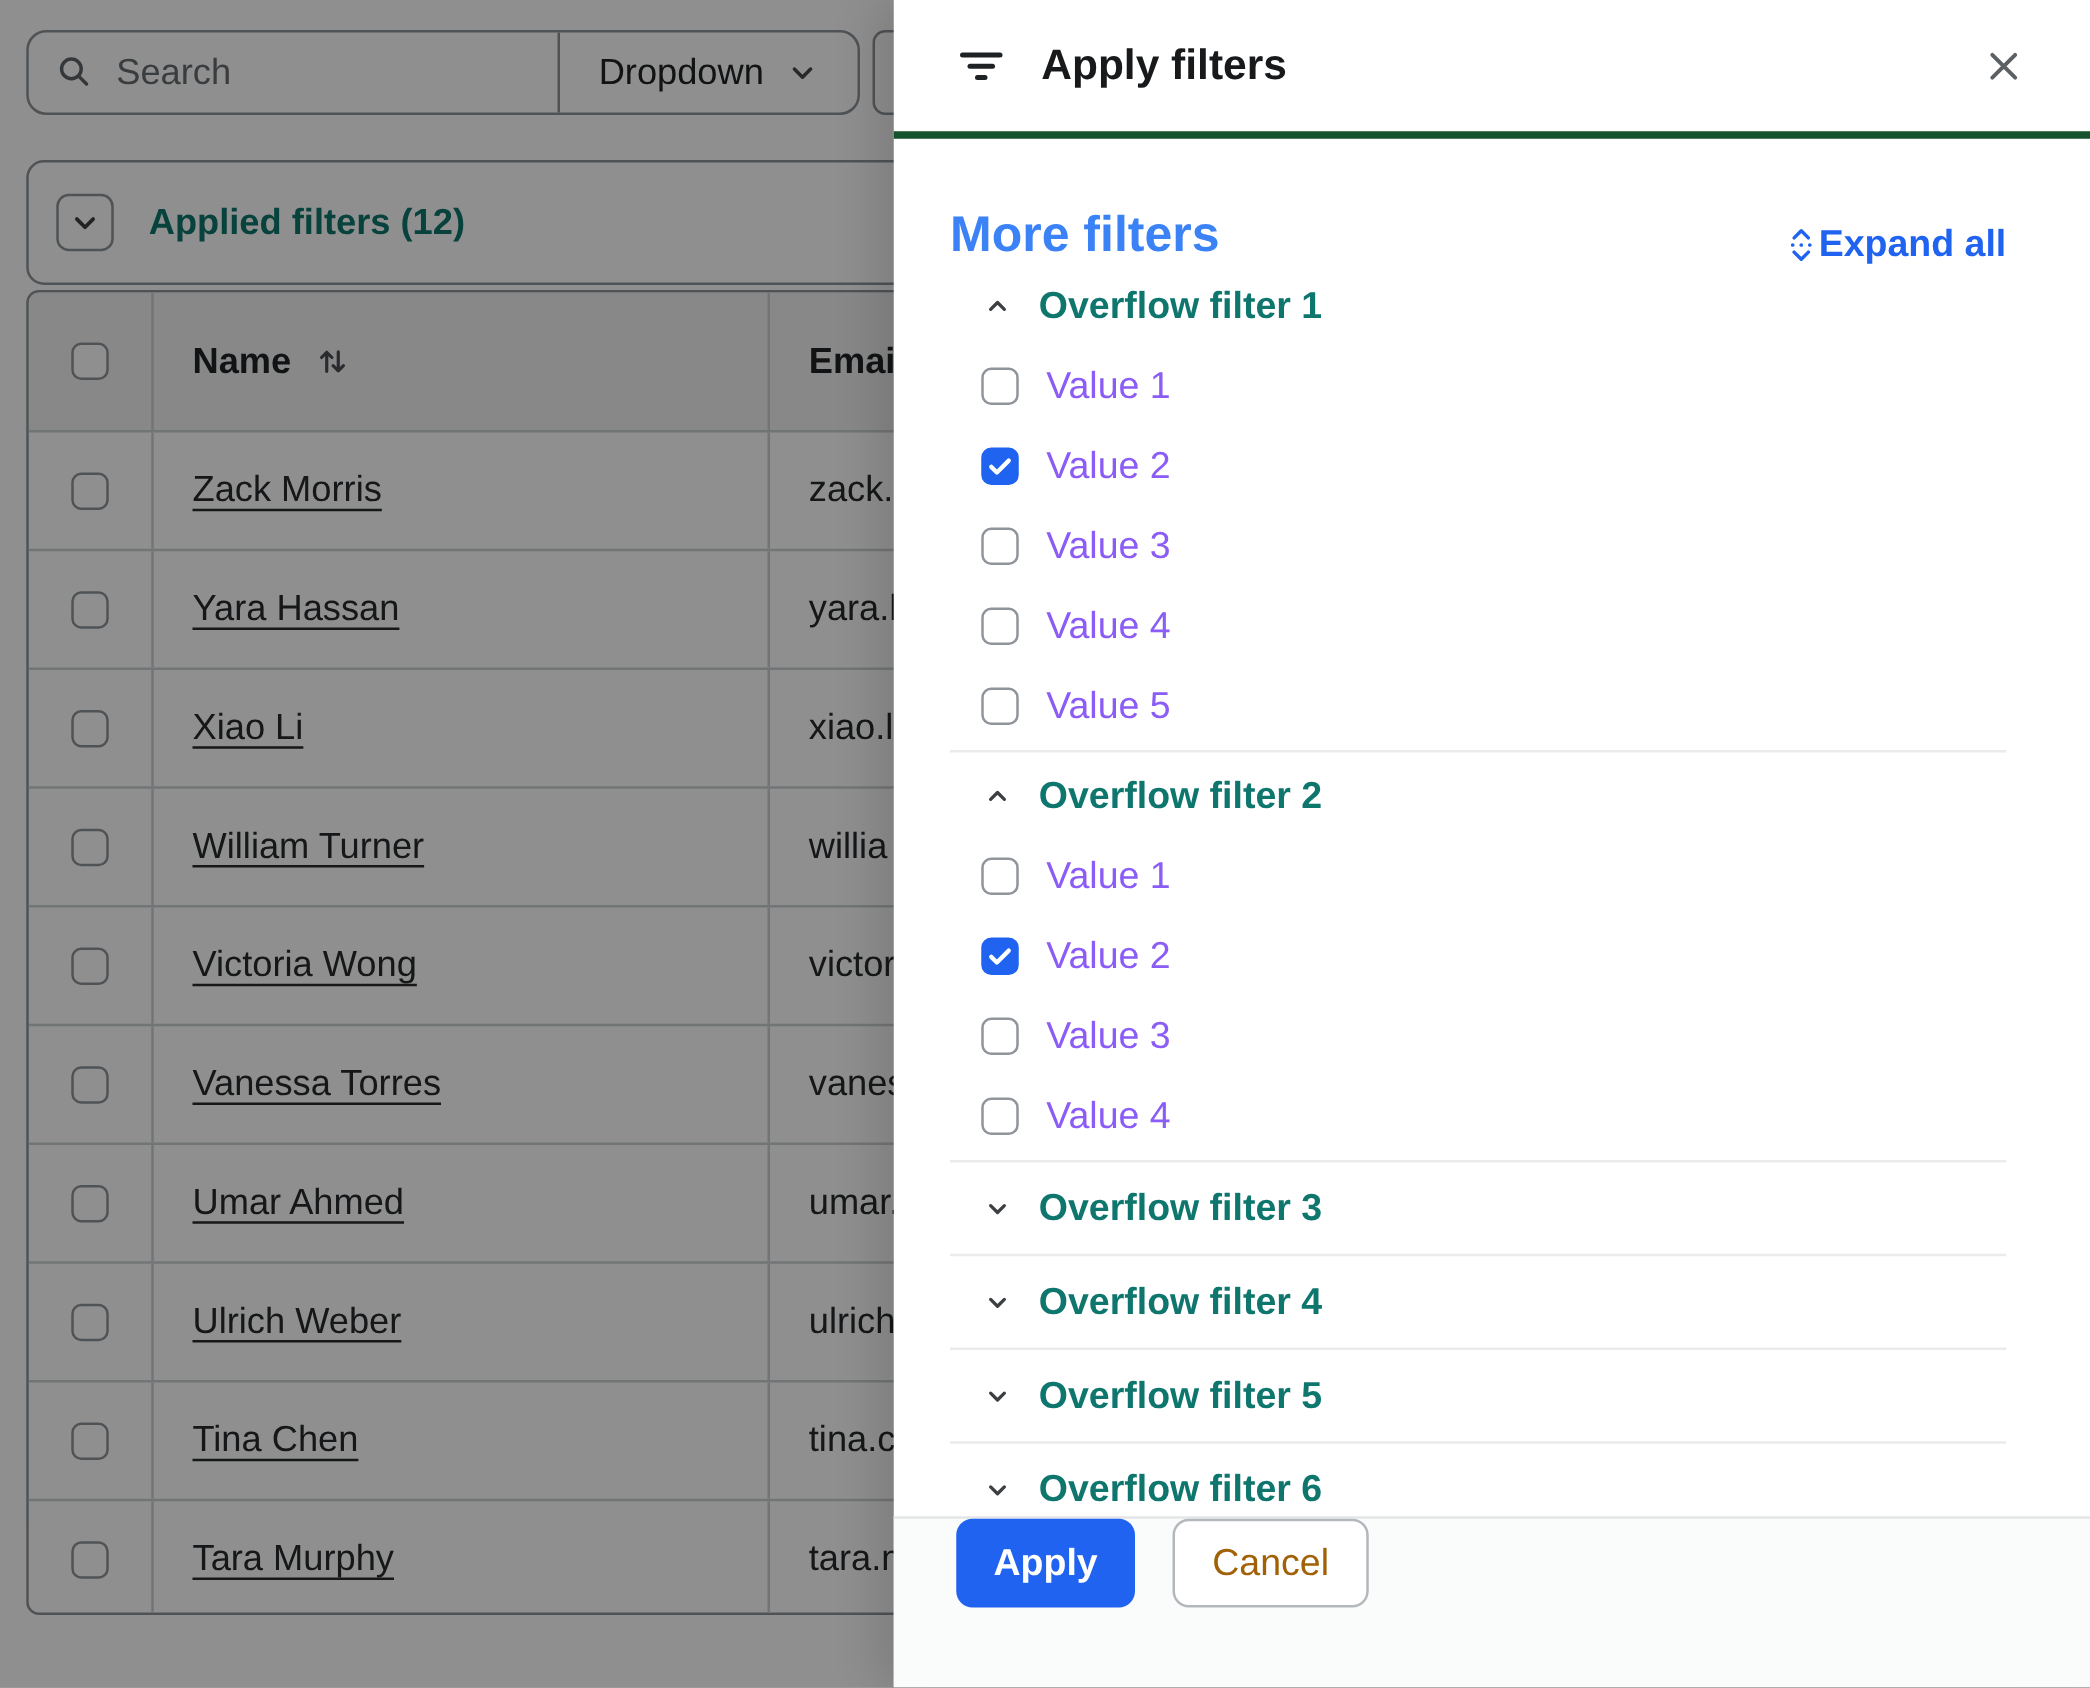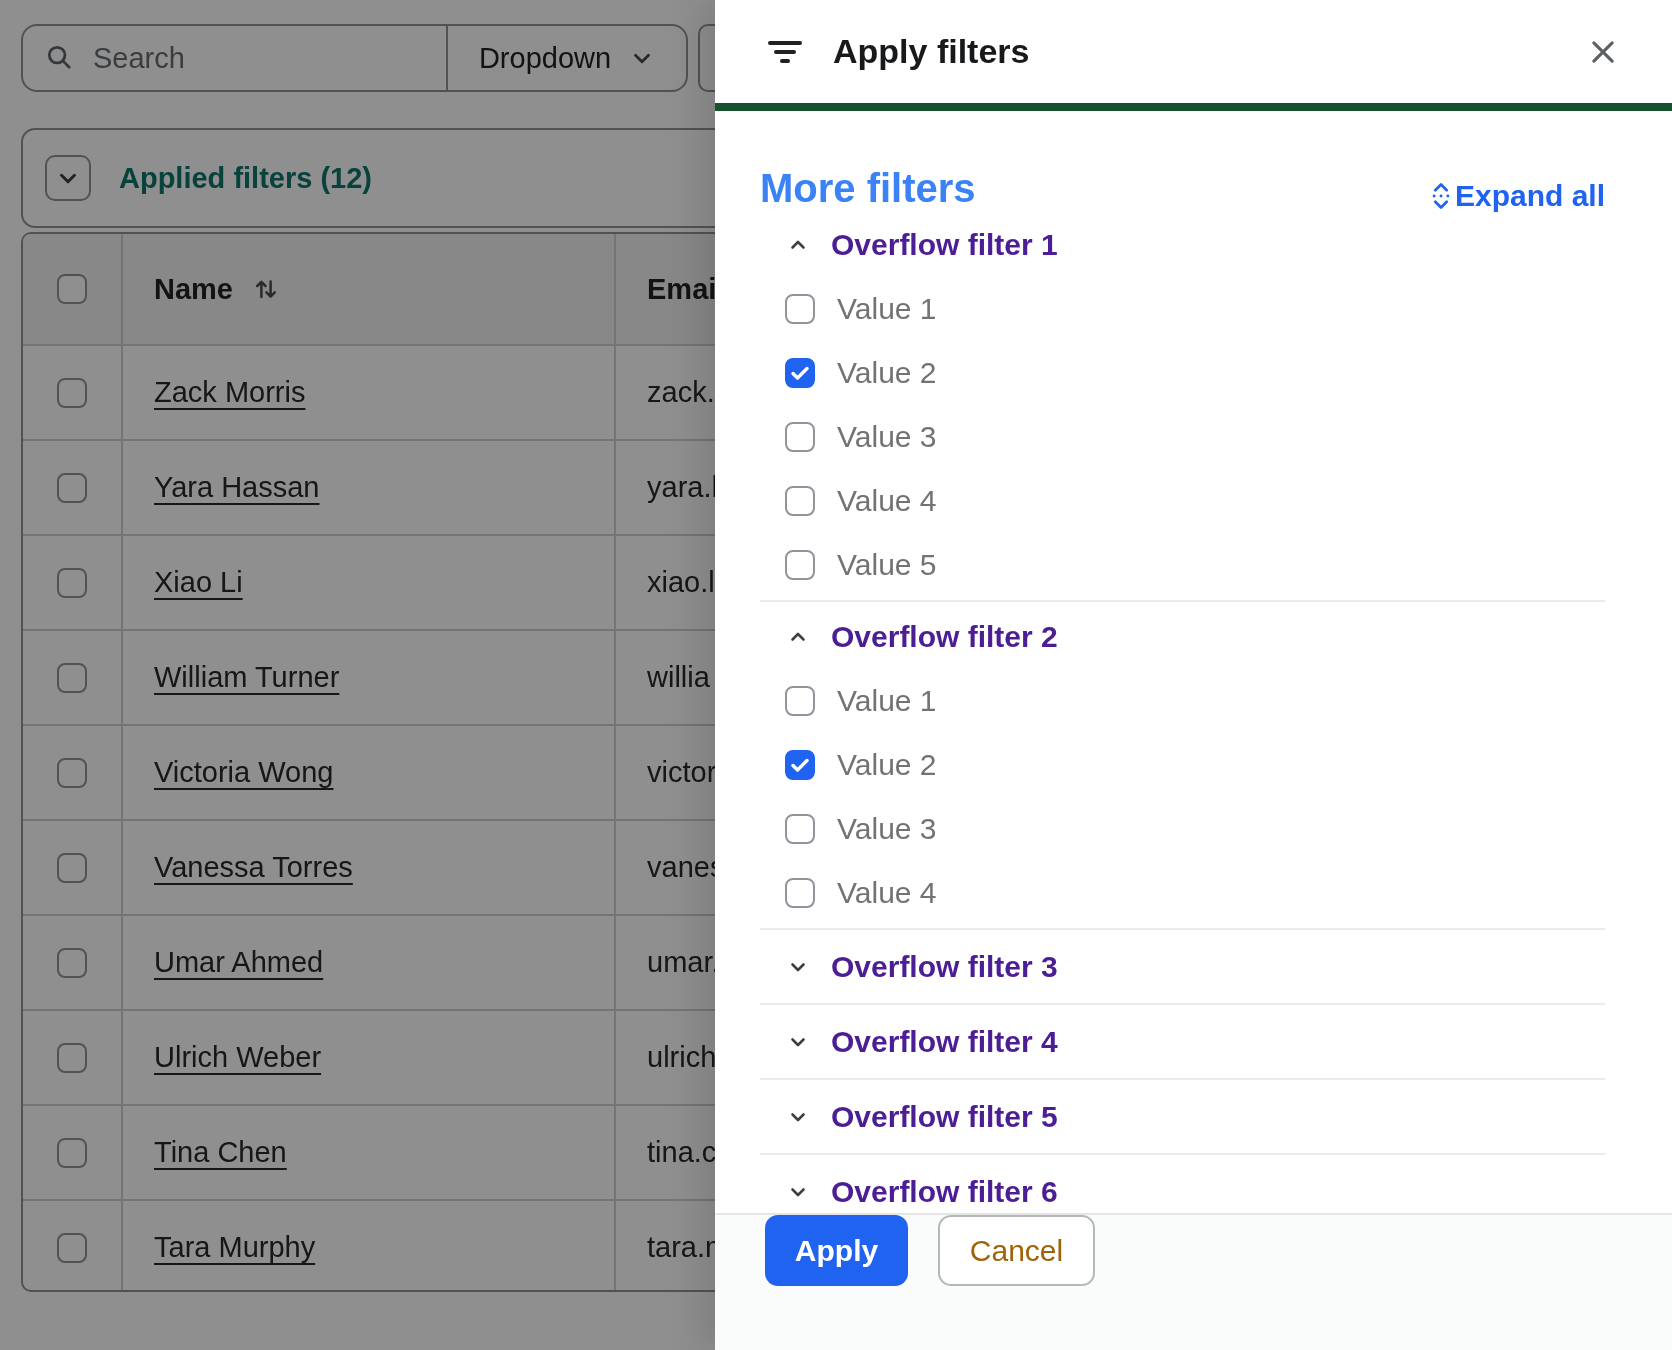--- a/index.html
+++ b/index.html
@@ -42,37 +42,37 @@
   .cb svg{display:none;}
   .cb.checked svg{display:block;}
 
   
   .backdrop{position:absolute;inset:0;background:rgba(0,0,0,0.44);}
 
   
   .panel{position:absolute;top:0;right:0;bottom:0;width:957px;background:#ffffff;
     box-shadow:-14px 0 34px rgba(0,0,0,0.12);display:flex;flex-direction:column;}
   .panel-header{flex:0 0 111px;display:flex;align-items:center;padding:0 46px 0 50px;
-    border-bottom:8px solid #14532d;gap:28px;}
+    border-bottom:6px solid #14532d;gap:28px;}
   .panel-title{font-size:34px;font-weight:700;color:#17191b;}
   .spacer{flex:1;}
   .icon-btn{background:none;border:none;padding:6px;cursor:pointer;display:flex;align-items:center;justify-content:center;}
 
   .panel-body{flex:1;overflow:hidden;padding:0 67px 0 45px;}
   .more-filters-row{margin-top:52px;height:50px;display:flex;align-items:center;}
   .more-filters-title{font-size:40px;font-weight:700;color:#3b82f6;}
   .expand-all{display:flex;align-items:center;gap:0;cursor:pointer;background:none;border:none;padding:0;margin-top:16px;}
   .expand-all-label{font-size:30px;font-weight:600;color:#2063f0;}
 
   .section-header{height:64px;display:flex;align-items:center;gap:20px;padding-left:25px;cursor:pointer;}
   .section-header.collapsed{height:67px;}
-  .section-label{font-size:30px;font-weight:700;color:#4c1d95;}
+  .section-label{font-size:30px;font-weight:700;color:#0f766e;}
   .chev{display:flex;width:26px;justify-content:center;flex:0 0 auto;}
   .opt-row{height:64px;display:flex;align-items:center;gap:22px;padding-left:25px;cursor:pointer;}
-  .opt-label{font-size:30px;color:#737373;}
+  .opt-label{font-size:30px;color:#8b5cf6;}
   .divider{height:0;border-top:2px solid #e9ebed;margin:3px 0;}
 
   .panel-footer{flex:0 0 137px;background:#fafbfb;border-top:2px solid #e3e5e7;
     display:flex;align-items:flex-start;padding-left:50px;gap:30px;}
   .btn{font-size:30px;border-radius:13px;height:71px;cursor:pointer;display:inline-flex;align-items:center;justify-content:center;}
   .btn-primary{background:#2063f0;color:#ffffff;border:none;font-weight:600;width:143px;}
   .btn-secondary{background:#ffffff;color:#a16207;border:2px solid #b4b8bc;width:157px;font-weight:500;}
 </style>
 </head>
 <body>

